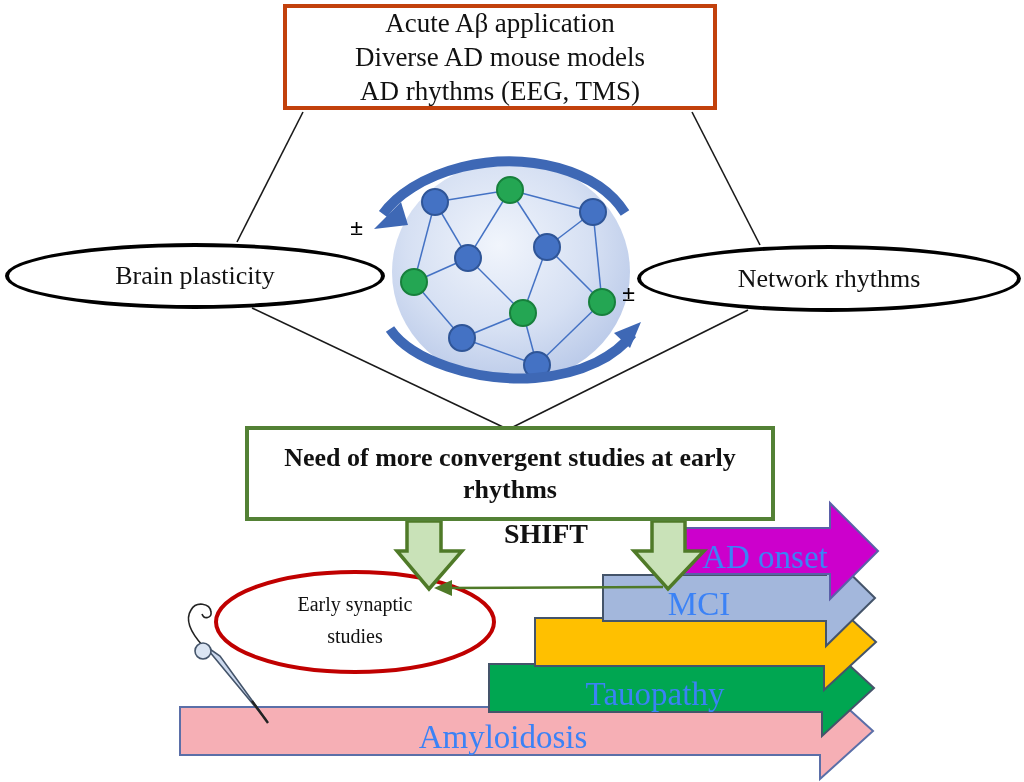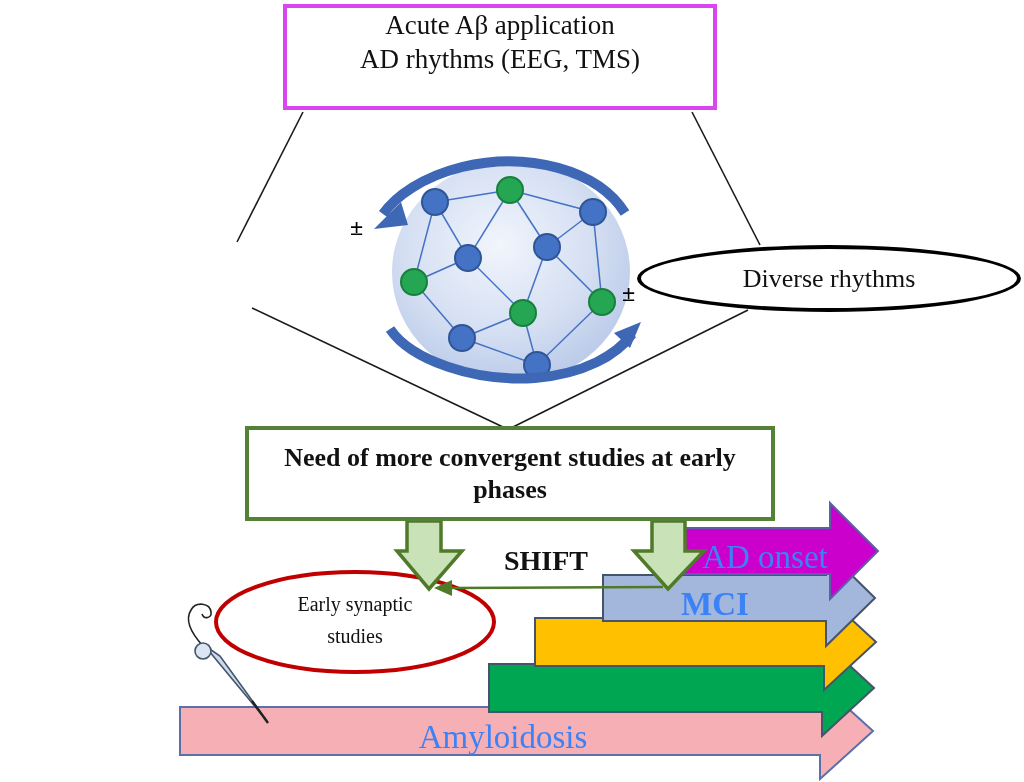--- a/index.html
+++ b/index.html
@@ -1,32 +1,32 @@
 <!DOCTYPE html>
 <html><head>
 <meta charset="utf-8">
 <style>
   html,body{margin:0;padding:0;background:#fff;}
   .canvas{position:relative;width:1024px;height:782px;background:#fff;overflow:hidden;
           font-family:"Liberation Serif","DejaVu Serif",serif;color:#111;}
   .canvas svg{position:absolute;left:0;top:0;}
   .abs{position:absolute;box-sizing:border-box;}
   .label{position:absolute;text-align:center;line-height:1.25;white-space:nowrap;}
-  .redbox{left:283px;top:4px;width:434px;height:106px;border:4px solid #d946ef;background:#fff;
-          display:flex;flex-direction:column;align-items:center;
+  .redbox{left:283px;top:4px;width:434px;height:106px;border:4px solid #c2410c;background:#fff;
+          display:flex;flex-direction:column;justify-content:center;align-items:center;
           font-size:27px;line-height:34px;}
   .needbox{left:245px;top:426px;width:530px;height:95px;border:4px solid #538135;background:#fff;
            display:flex;justify-content:center;align-items:center;text-align:center;
            font-weight:bold;font-size:26px;line-height:32px;padding:0 28px;}
   .bellipse{border:4px solid #000;border-radius:50%;background:#fff;
             display:flex;justify-content:center;align-items:center;font-size:26px;}
   .ell-left{left:5px;top:243px;width:380px;height:66px;}
   .ell-right{left:637px;top:245px;width:384px;height:67px;}
   .pm{position:absolute;font-weight:bold;font-size:24px;color:#000;}
-  .shift{left:486px;top:543px;width:120px;font-weight:bold;font-size:28px;}
+  .shift{left:486px;top:516px;width:120px;font-weight:bold;font-size:28px;}
   .esf{left:255px;top:588px;width:200px;font-size:20px;line-height:32px;white-space:normal;}
   .stage{font-size:33px;color:#3b82f6;}
 </style>
 </head>
 <body>
 
 <div class="canvas">
 
   <svg width="1024" height="782" viewBox="0 0 1024 782">
     <defs>
@@ -109,37 +109,42 @@
     <g>
       <path d="M 203 646 C 192 634 184 621 191 610 C 196 601 210 603 211 612 C 212 618 204 620 202 614" fill="none" stroke="#222" stroke-width="1.6"></path>
       <polygon points="204,645 220,656 267,721" fill="#ccd9ee" stroke="#44546a" stroke-width="1.6"></polygon>
       <line x1="252" y1="701" x2="268" y2="723" stroke="#222" stroke-width="2.4"></line>
       <circle cx="203" cy="651" r="8" fill="#dbe5f3" stroke="#44546a" stroke-width="1.6"></circle>
     </g>
   </svg>
 
   <div class="abs redbox">
     <div>Acute Aβ application</div>
+    <div>Diverse AD mouse models</div>
     <div>AD rhythms (EEG, TMS)</div>
   </div>
 
+  <div class="abs bellipse ell-left">
+    <span>Brain plasticity</span>
+  </div>
   <div class="abs bellipse ell-right">
-    <span>Diverse rhythms</span>
+    <span>Network rhythms</span>
   </div>
 
   <span class="pm" style="left:350px;top:214px;">±</span>
   <span class="pm" style="left:622px;top:280px;">±</span>
 
   <div class="abs needbox">
-    <span>Need of more convergent studies at early phases</span>
+    <span>Need of more convergent studies at early rhythms</span>
   </div>
 
   <div class="label shift">SHIFT</div>
 
   <div class="label esf">
     <span>Early synaptic</span><br>
     <span>studies</span>
   </div>
 
   <div class="label stage" style="left:690px;top:537px;width:150px;">AD onset</div>
-  <div class="label stage" style="left:640px;top:584px;width:150px;font-weight:bold;">MCI</div>
+  <div class="label stage" style="left:624px;top:584px;width:150px;">MCI</div>
+  <div class="label stage" style="left:490px;top:674px;width:330px;">Tauopathy</div>
   <div class="label stage" style="left:183px;top:717px;width:640px;">Amyloidosis</div>
 </div>
 
 </body></html>

